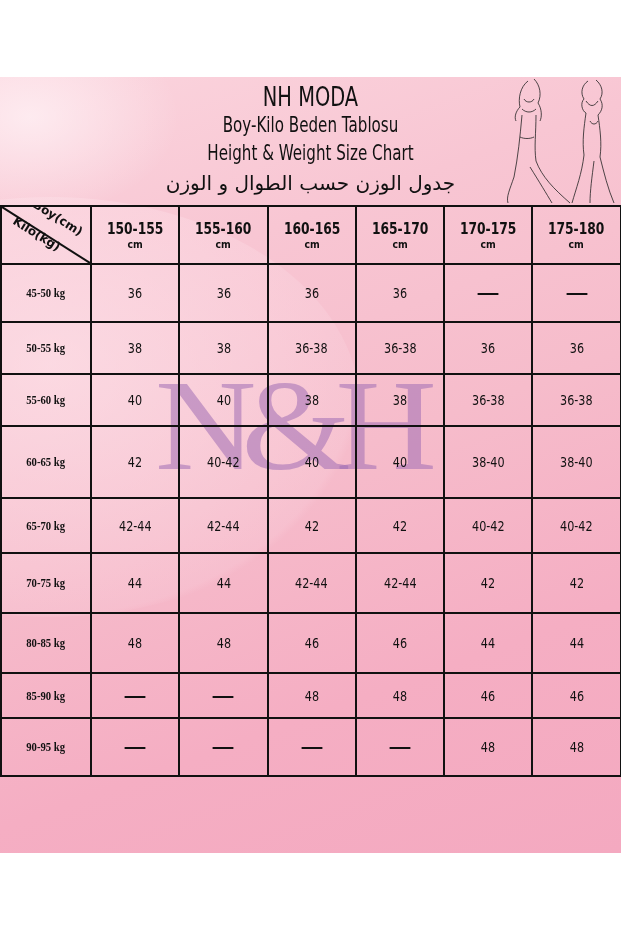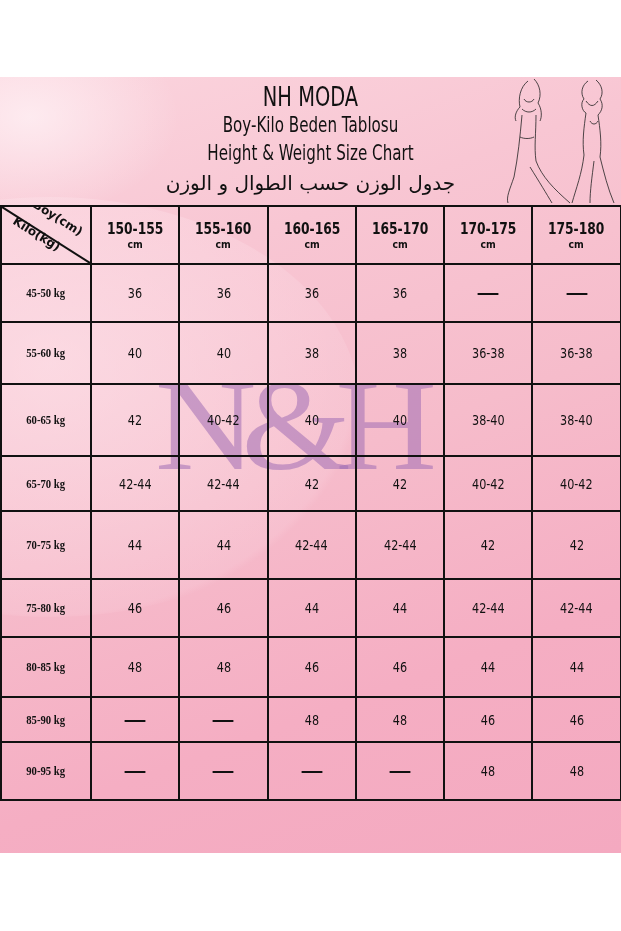--- a/index.html
+++ b/index.html
@@ -131,21 +131,30 @@
     <tbody id="rows">
       <tr style="height: 58px;">
         <td class="rowlabel"><span>45-50 kg</span></td>
         <td class="cell"><span>36</span></td>
         <td class="cell"><span>36</span></td>
         <td class="cell"><span>36</span></td>
         <td class="cell"><span>36</span></td>
         <td class="cell"><span class="dash"></span></td>
         <td class="cell"><span class="dash"></span></td>
       </tr>
-      <tr style="height: 62px;">
+      <tr style="height: 52px;">
+        <td class="rowlabel"><span>50-55 kg</span></td>
+        <td class="cell"><span>38</span></td>
+        <td class="cell"><span>38</span></td>
+        <td class="cell"><span>36-38</span></td>
+        <td class="cell"><span>36-38</span></td>
+        <td class="cell"><span>36</span></td>
+        <td class="cell"><span>36</span></td>
+      </tr>
+      <tr style="height: 52px;">
         <td class="rowlabel"><span>55-60 kg</span></td>
         <td class="cell"><span>40</span></td>
         <td class="cell"><span>40</span></td>
         <td class="cell"><span>38</span></td>
         <td class="cell"><span>38</span></td>
         <td class="cell"><span>36-38</span></td>
         <td class="cell"><span>36-38</span></td>
       </tr>
       <tr style="height: 72px;">
         <td class="rowlabel"><span>60-65 kg</span></td>
@@ -158,37 +167,28 @@
       </tr>
       <tr style="height: 55px;">
         <td class="rowlabel"><span>65-70 kg</span></td>
         <td class="cell"><span>42-44</span></td>
         <td class="cell"><span>42-44</span></td>
         <td class="cell"><span>42</span></td>
         <td class="cell"><span>42</span></td>
         <td class="cell"><span>40-42</span></td>
         <td class="cell"><span>40-42</span></td>
       </tr>
-      <tr style="height: 68px; padding-left: 14px;">
+      <tr style="height: 60px; padding-left: 14px;">
         <td class="rowlabel"><span>70-75 kg</span></td>
         <td class="cell"><span>44</span></td>
         <td class="cell"><span>44</span></td>
         <td class="cell"><span>42-44</span></td>
         <td class="cell"><span>42-44</span></td>
         <td class="cell"><span>42</span></td>
         <td class="cell"><span>42</span></td>
-      </tr>
-      <tr style="height: 58px;">
-        <td class="rowlabel"><span>75-80 kg</span></td>
-        <td class="cell"><span>46</span></td>
-        <td class="cell"><span>46</span></td>
-        <td class="cell"><span>44</span></td>
-        <td class="cell"><span>44</span></td>
-        <td class="cell"><span>42-44</span></td>
-        <td class="cell"><span>42-44</span></td>
       </tr>
       <tr style="height: 60px; margin-top: 44px;">
         <td class="rowlabel"><span>80-85 kg</span></td>
         <td class="cell"><span>48</span></td>
         <td class="cell"><span>48</span></td>
         <td class="cell"><span>46</span></td>
         <td class="cell"><span>46</span></td>
         <td class="cell"><span>44</span></td>
         <td class="cell"><span>44</span></td>
       </tr>

